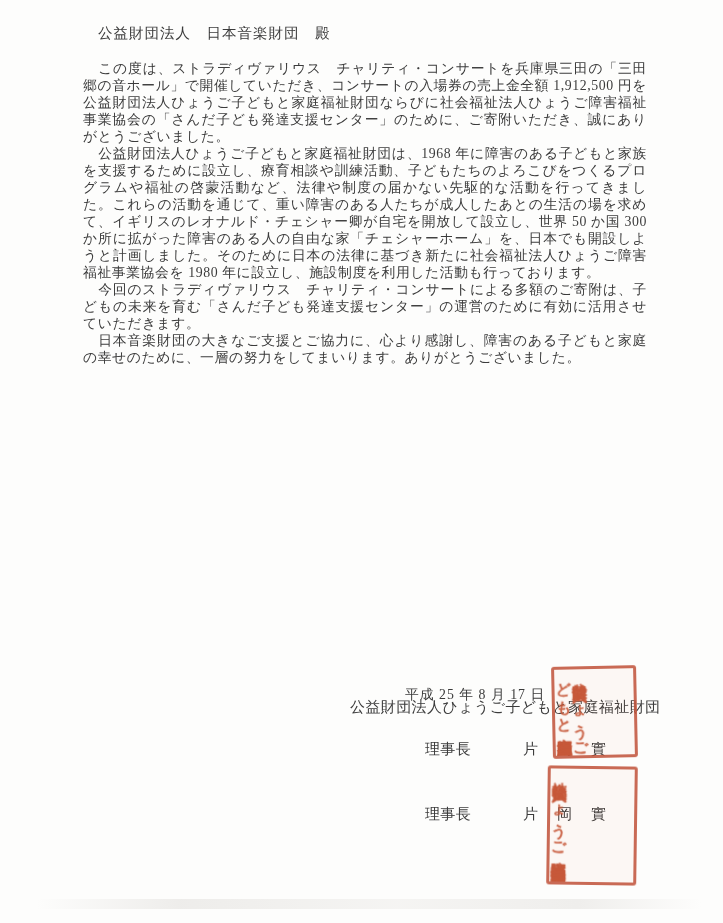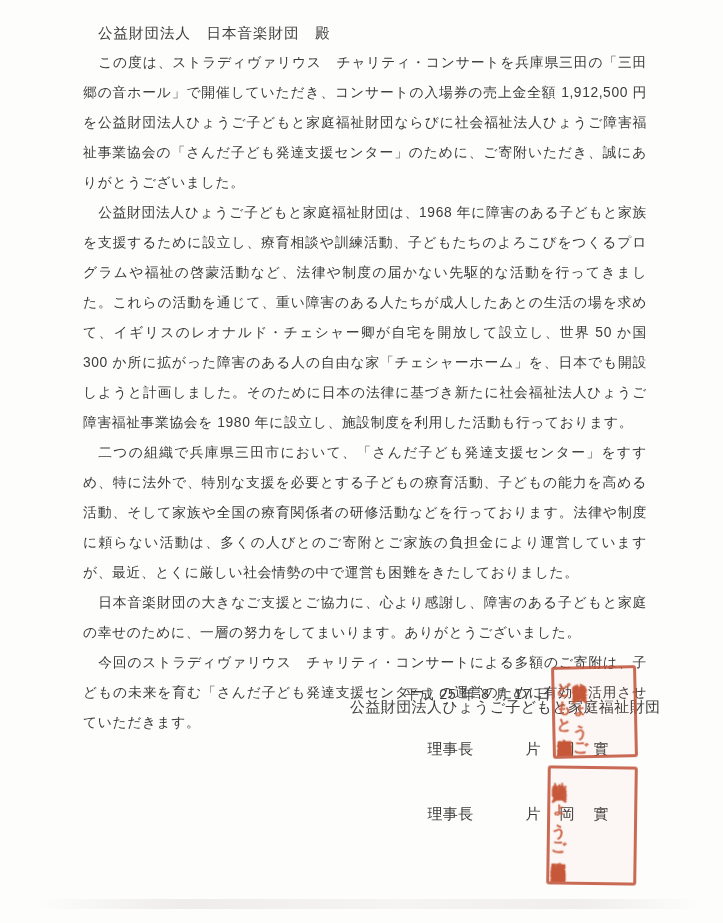--- a/index.html
+++ b/index.html
@@ -1,31 +1,31 @@
 <!DOCTYPE html>
 <html lang="ja"><head>
 <meta charset="utf-8">
 <style>
   html,body{margin:0;padding:0;background:#ffffff;}
   .page{
     position:relative;
     width:723px;height:923px;
     background:#fdfdfc;
     box-sizing:border-box;
-    font-family:Liberation Sans, sans-serif;
+    font-family:Liberation Serif, serif;
     color:#3b3b3b;
     overflow:hidden;
   }
   .addressee{
     position:absolute;left:98px;top:24px;
     font-size:14.5px;letter-spacing:1px;white-space:pre;
   }
   .body{
-    position:absolute;left:83px;top:48px;width:564px;
-    font-size:13.8px;line-height:30px;letter-spacing:0.6px;
+    position:absolute;left:83px;top:60px;width:564px;
+    font-size:13.8px;line-height:17px;letter-spacing:0.6px;
     text-align:justify;
   }
   .body p{margin:0;text-indent:1.1em;}
   .date{
     position:absolute;left:405px;top:648px;
     font-size:13.8px;letter-spacing:1px;white-space:pre;margin-top:38px;
   }
   .sig{position:absolute;left:350px;font-size:15px;letter-spacing:0.4px;}
   .sig-org{white-space:pre;}
   .sig-line{margin-top:6px;margin-left:50px;white-space:pre;}
@@ -64,23 +64,22 @@
 </head>
 <body>
 
 <div class="page">
 
   <div class="addressee">公益財団法人　日本音楽財団　殿</div>
 
   <div class="body">
     <p>この度は、ストラディヴァリウス　チャリティ・コンサートを兵庫県三田の「三田郷の音ホール」で開催していただき、コンサートの入場券の売上金全額 1,912,500 円を公益財団法人ひょうご子どもと家庭福祉財団ならびに社会福祉法人ひょうご障害福祉事業協会の「さんだ子ども発達支援センター」のために、ご寄附いただき、誠にありがとうございました。</p>
     <p>公益財団法人ひょうご子どもと家庭福祉財団は、1968 年に障害のある子どもと家族を支援するために設立し、療育相談や訓練活動、子どもたちのよろこびをつくるプログラムや福祉の啓蒙活動など、法律や制度の届かない先駆的な活動を行ってきました。これらの活動を通じて、重い障害のある人たちが成人したあとの生活の場を求めて、イギリスのレオナルド・チェシャー卿が自宅を開放して設立し、世界 50 か国 300 か所に拡がった障害のある人の自由な家「チェシャーホーム」を、日本でも開設しようと計画しました。そのために日本の法律に基づき新たに社会福祉法人ひょうご障害福祉事業協会を 1980 年に設立し、施設制度を利用した活動も行っております。</p>
-    <p>二つの組織で兵庫県三田市において、「さんだ子ども発達支援センター」をすすめ、特に法外で、特別な支援を必要とする子どもの療育活動、子どもの能力を高める活動、そして家族や全国の療育関係者の研修活動などを行っております。法律や制度に頼らない活動は、多くの人びとのご寄附とご家族の負担金により運営していますが、最近、とくに厳しい社会情勢の中で運営も困難をきたしておりました。</p>
+    <p>今回のストラディヴァリウス　チャリティ・コンサートによる多額のご寄附は、子どもの未来を育む「さんだ子ども発達支援センター」の運営のために有効に活用させていただきます。</p>
     <p>日本音楽財団の大きなご支援とご協力に、心より感謝し、障害のある子どもと家庭の幸せのために、一層の努力をしてまいります。ありがとうございました。</p>
-    <p>今回のストラディヴァリウス　チャリティ・コンサートによる多額のご寄附は、子どもの未来を育む「さんだ子ども発達支援センター」の運営のために有効に活用させていただきます。</p>
   </div>
 
   <div class="date">平成 25 年 8 月 17 日</div>
 
   <div class="sig sig1">
     <div class="sig-org">公益財団法人ひょうご子どもと家庭福祉財団</div>
     <div class="sig-line">
       <span>理事長</span><span class="sig-name">片　岡　實</span>
     </div>
   </div>

